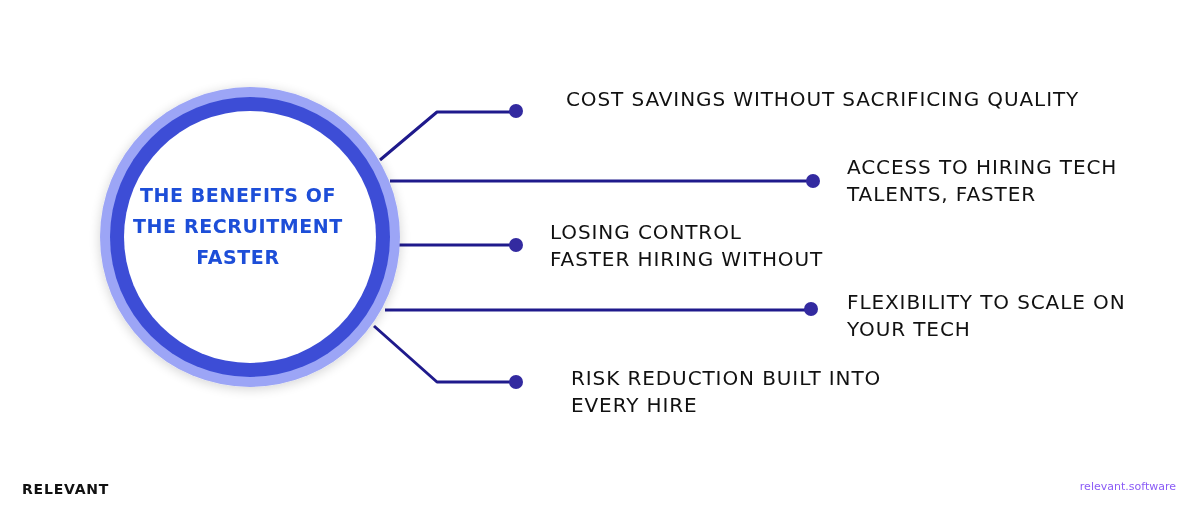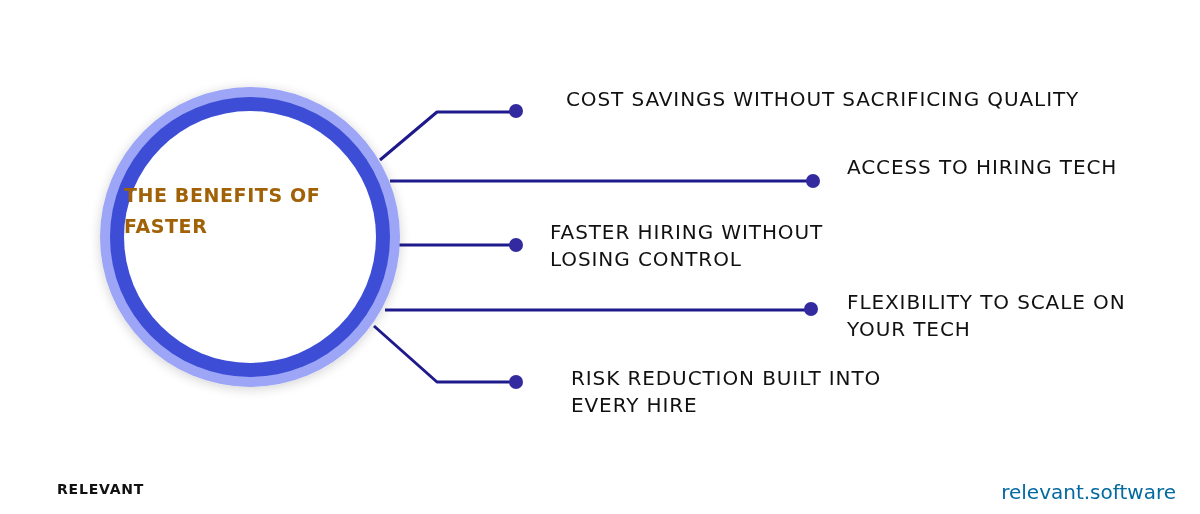--- a/index.html
+++ b/index.html
@@ -18,30 +18,30 @@
     }
     svg.connectors {
       position: absolute;
       left: 0;
       top: 0;
       width: 1200px;
       height: 514px;
     }
     .hub-title {
       position: absolute;
-      left: 124px;
+      left: 118px;
       top: 180px;
       width: 240px;
-      text-align: left;
+      text-align: center;
       font-family: "DejaVu Sans", "Liberation Sans", sans-serif;
       font-weight: bold;
       font-size: 19px;
       line-height: 31px;
       letter-spacing: 0.6px;
-      color: #a16207;
+      color: #1d4ed8;
     }
     .hub-title span {
       display: block;
       white-space: nowrap;
     }
     .benefit {
       position: absolute;
       font-family: "DejaVu Sans", "Liberation Sans", sans-serif;
       font-size: 20px;
       line-height: 27px;
@@ -52,29 +52,28 @@
     .benefit span { display: block; }
     .brand {
       position: absolute;
       left: 22px;
       top: 481px;
       font-family: "DejaVu Sans", "Liberation Sans", sans-serif;
       font-weight: bold;
       font-size: 14px;
       letter-spacing: 0.8px;
       color: #111111;
-      margin-left: 35px;
     }
     .site {
       position: absolute;
       right: 24px;
       top: 480px;
       font-family: "DejaVu Sans", "Liberation Sans", sans-serif;
-      font-size: 20px;
-      color: #0369a1;
+      font-size: 11px;
+      color: #8b5cf6;
     }
   </style>
 </head>
 <body>
 
 <div class="canvas">
 
   <svg class="connectors" viewBox="0 0 1200 514">
     <defs>
       <filter id="softShadow" x="-20%" y="-20%" width="140%" height="140%">
@@ -108,34 +107,36 @@
       <circle cx="516" cy="111" r="7"></circle>
       <circle cx="813" cy="181" r="7"></circle>
       <circle cx="516" cy="245" r="7"></circle>
       <circle cx="811" cy="309" r="7"></circle>
       <circle cx="516" cy="382" r="7"></circle>
     </g>
   </svg>
 
   <div class="hub-title">
     <span>THE BENEFITS OF</span>
+    <span>THE RECRUITMENT</span>
     <span>FASTER</span>
   </div>
 
   <div class="benefit" style="left:550px; top:86px;margin-left:16px;">
     <span>COST SAVINGS WITHOUT SACRIFICING QUALITY</span>
   </div>
 
   <div class="benefit" style="left:847px; top:154px;">
     <span>ACCESS TO HIRING TECH</span>
+    <span>TALENTS, FASTER</span>
   </div>
 
   <div class="benefit" style="left:550px; top:219px;">
+    <span>LOSING CONTROL</span>
     <span>FASTER HIRING WITHOUT</span>
-    <span>LOSING CONTROL</span>
   </div>
 
   <div class="benefit" style="left:847px; top:289px;">
     <span>FLEXIBILITY TO SCALE ON</span>
     <span>YOUR TECH</span>
   </div>
 
   <div class="benefit" style="left:571px; top:365px;">
     <span>RISK REDUCTION BUILT INTO</span>
     <span>EVERY HIRE</span>

